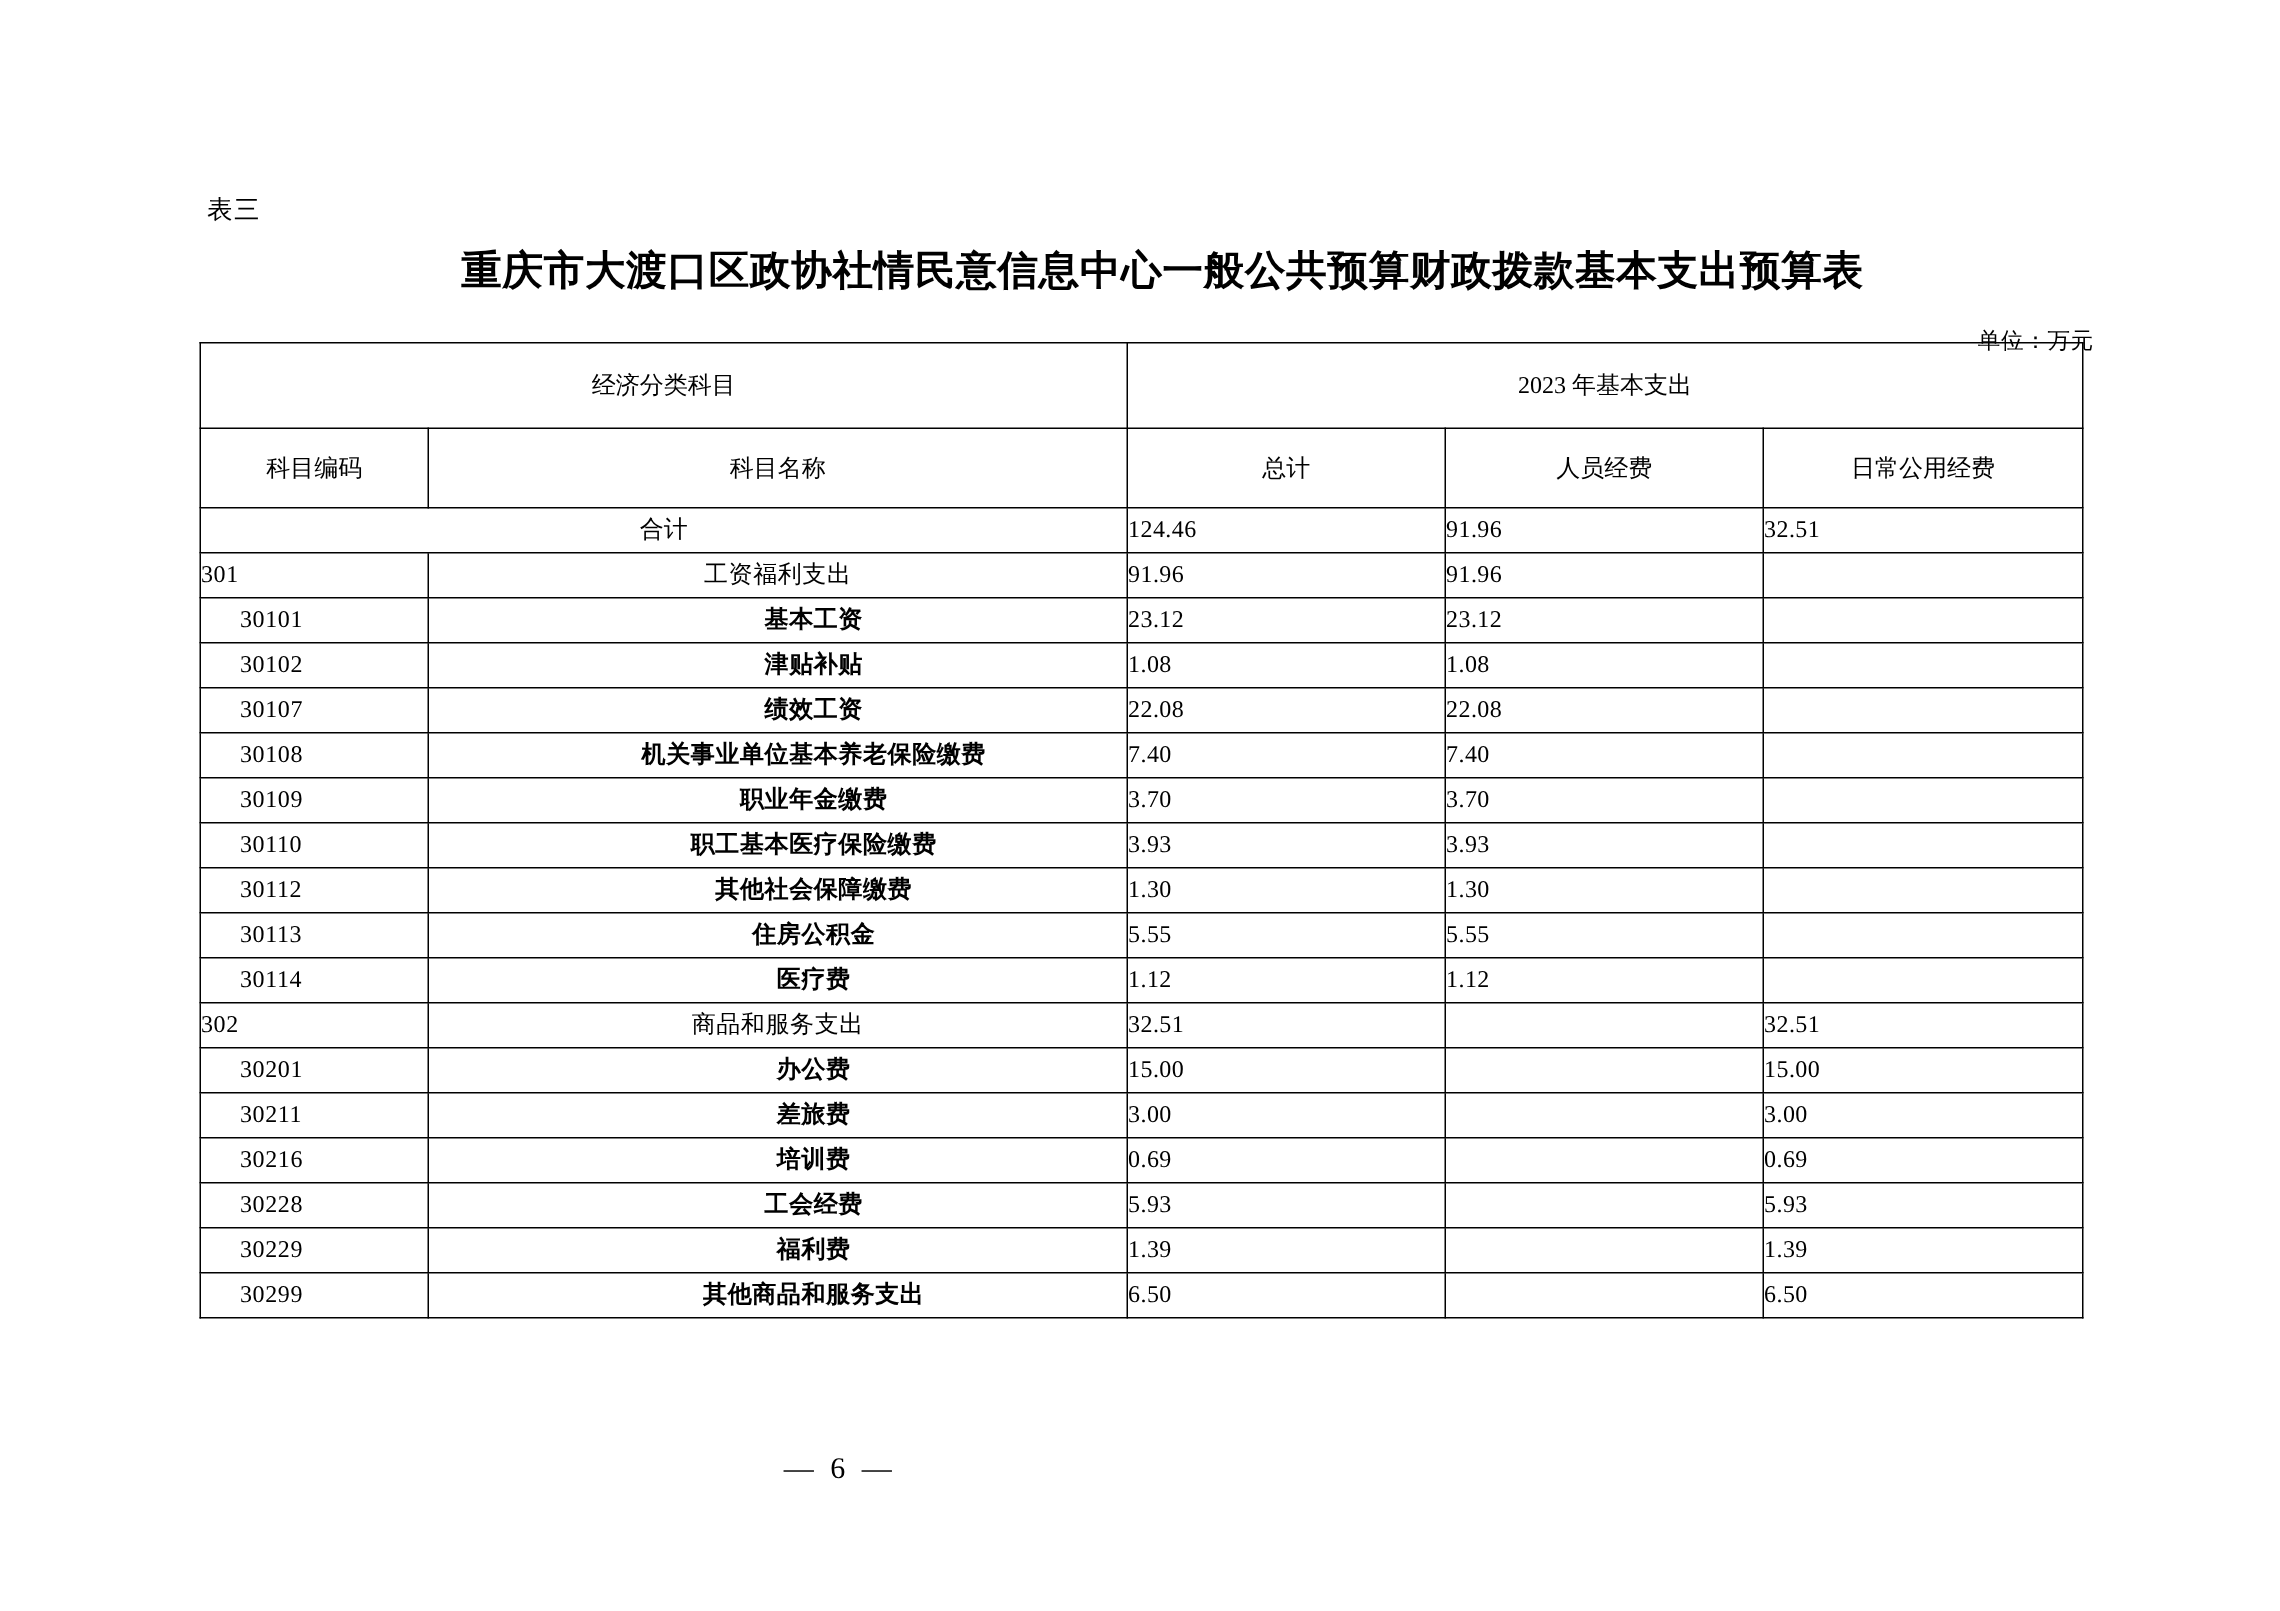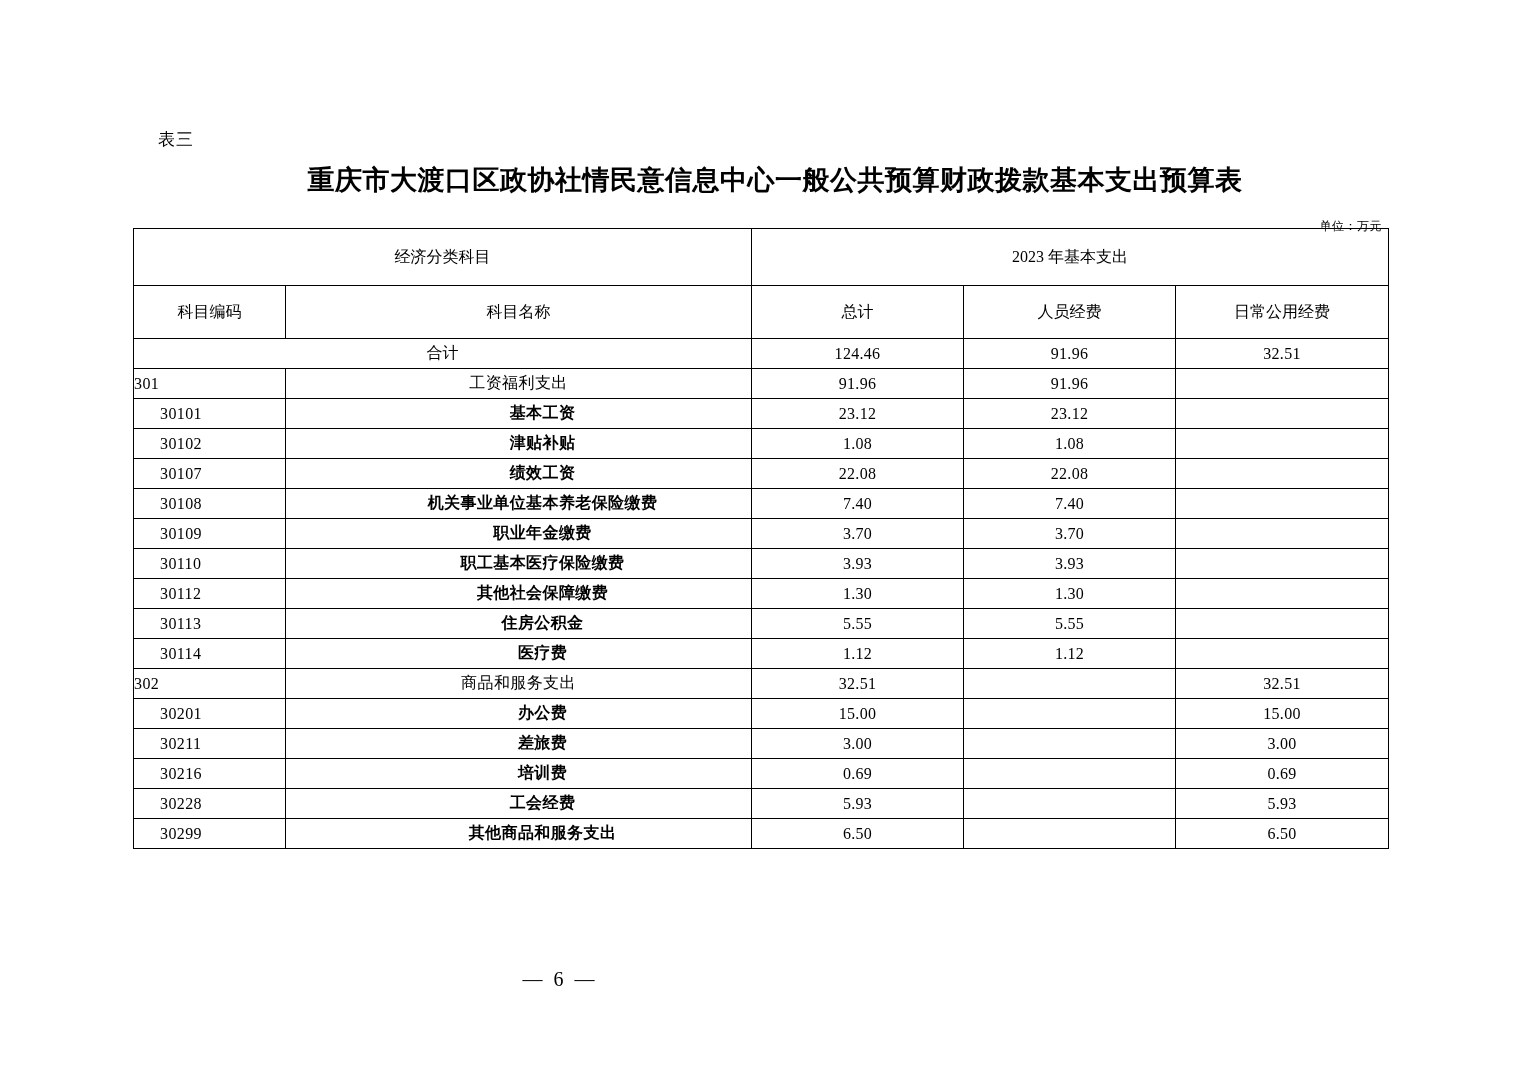--- a/index.html
+++ b/index.html
@@ -19,39 +19,38 @@
     position: absolute;
     inset: 0;
   }
   .table-label {
     position: absolute;
     left: 138px;
     top: 128px;
     font-size: 17px;
     font-family: "Liberation Serif", serif;
     letter-spacing: 1px;
-    margin-left: 20px;
   }
   .doc-title {
     position: absolute;
     left: 0;
     right: 0;
     top: 162px;
     text-align: center;
     font-size: 27px;
     font-weight: bold;
     font-family: Liberation Sans, sans-serif;
     letter-spacing: 0.5px;
     padding-left: 30px;
   }
   .unit-note {
     position: absolute;
-    right: 138px;
+    right: 124px;
     top: 218px;
-    font-size: 12px;
+    font-size: 15px;
     letter-spacing: 0.5px;
   }
   table.budget {
     position: absolute;
     left: 133px;
     top: 228px;
     width: 1255px;
     border-collapse: collapse;
     table-layout: fixed;
     font-size: 16px;
@@ -85,21 +84,21 @@
   .c-name {
     padding-left: 38px;
     text-align: center;
     letter-spacing: 0.4px;
   }
   .c-name.indent1 {
     padding-left: 48px;
     font-weight: bold;
   }
   .c-num {
-    text-align: center;
+    text-align: left;
     padding-right: 14px;
     letter-spacing: 0.3px;
   }
   .total-row td {
     font-weight: bold;
   }
   .total-label {
     text-align: center;
     font-weight: bold;
   }
@@ -252,20 +251,27 @@
           <td class="c-num">0.69</td>
         </tr>
         <tr>
           <td class="c-code indent1">30228</td>
           <td class="c-name indent1">工会经费</td>
           <td class="c-num">5.93</td>
           <td class="c-num"></td>
           <td class="c-num">5.93</td>
         </tr>
         <tr>
+          <td class="c-code indent1">30229</td>
+          <td class="c-name indent1">福利费</td>
+          <td class="c-num">1.39</td>
+          <td class="c-num"></td>
+          <td class="c-num">1.39</td>
+        </tr>
+        <tr>
           <td class="c-code indent1">30299</td>
           <td class="c-name indent1">其他商品和服务支出</td>
           <td class="c-num">6.50</td>
           <td class="c-num"></td>
           <td class="c-num">6.50</td>
         </tr>
       </tbody>
   </table>
 
   <div class="page-number">— 6 —</div>

